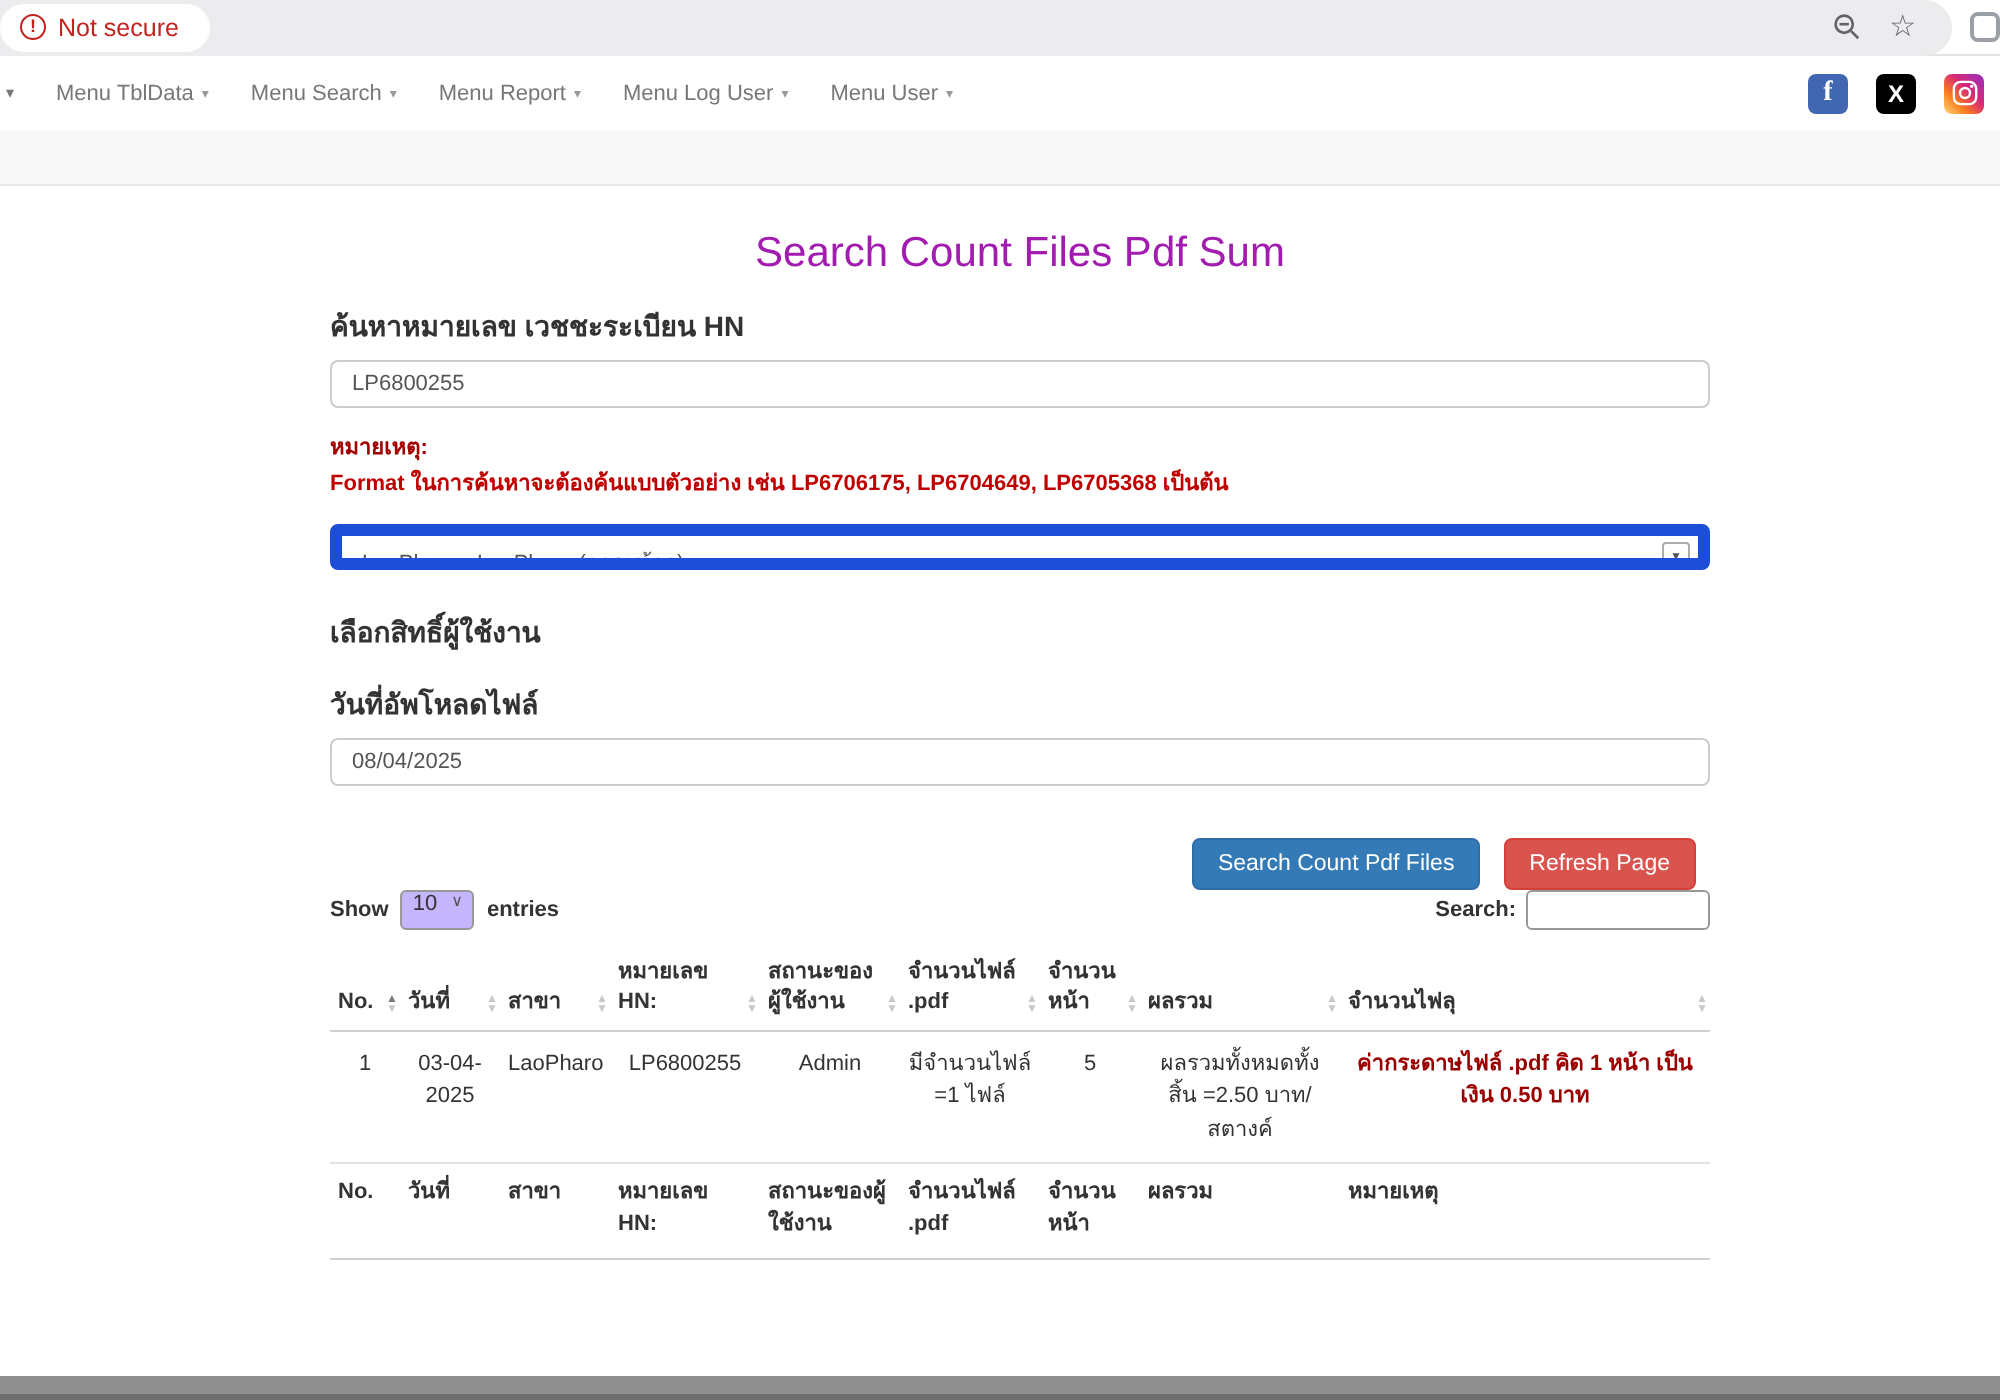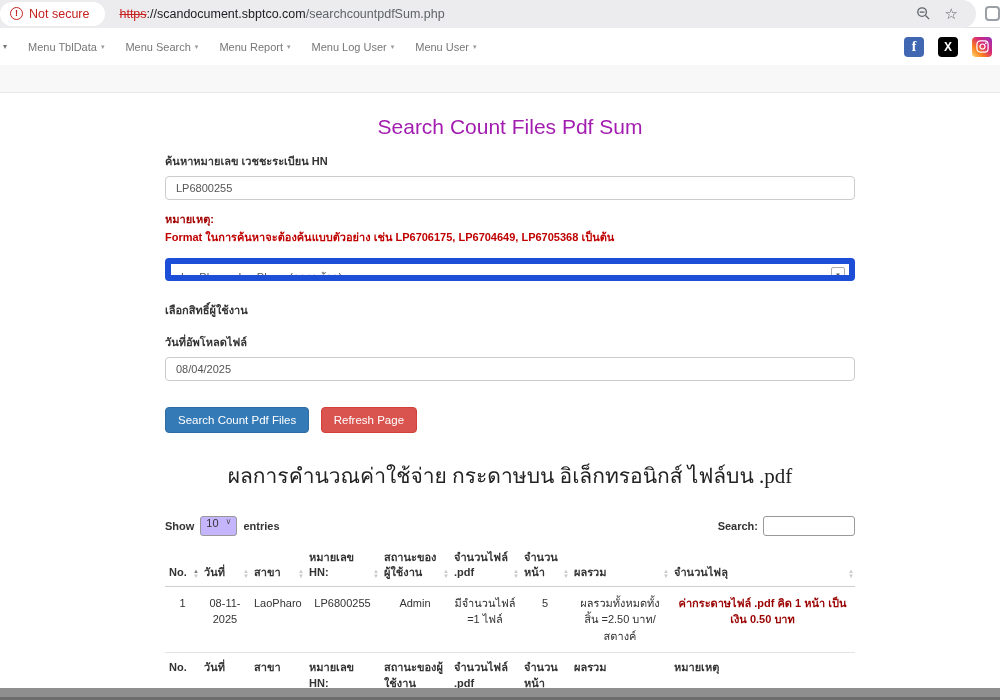--- a/index.html
+++ b/index.html
@@ -27,27 +27,27 @@
   .socials { margin-left:auto; display:flex; align-items:center; gap:14px; padding-right:8px; }
   .soc { width:20px; height:20px; border-radius:4px; display:flex; align-items:center; justify-content:center; color:#fff; font-weight:bold; }
   .soc.fb { background:#4267b2; font-size:14px; font-family:"Liberation Serif",serif; }
   .soc.xx { background:#000000; font-size:12px; }
   .soc.ig { background:linear-gradient(45deg,#feda75 0%,#fa7e1e 30%,#d62976 60%,#962fbf 100%); }
   .band { height:28px; background:#f8f8f8; border-bottom:1px solid #e7e7e7; }
 
   
   .content { width:690px; margin-left:165px; }
   h1.page-title { font-size:21px; font-weight:500; color:#a21caf; text-align:center; margin:22px 0 13px; }
-  .flabel { display:block; font-size:11px; font-weight:bold; color:#333; margin:0 0 6px; }
+  .flabel { display:block; font-size:14px; font-weight:bold; color:#333; margin:0 0 6px; }
   .tbox { width:100%; height:24px; border:1px solid #ccc; border-radius:4px; background:#fff; font-size:11px; color:#555; padding:0 10px; font-family:inherit; }
   .note1 { font-size:11px; font-weight:bold; color:#a30000; margin-top:10px; }
   .note2 { font-size:11px; font-weight:bold; color:#c00000; margin-bottom:12px; }
   .sel { position:relative; width:100%; height:23px; border:6px solid #1d4ed8; border-radius:4px; background:#fff; font-size:11px; color:#555; padding:4px 24px 0 10px; white-space:nowrap; overflow:hidden; }
   .sel .caretbox { position:absolute; right:4px; top:3px; width:14px; height:15px; border:1px solid #adadad; border-radius:2px; background:#fff; display:flex; align-items:center; justify-content:center; font-size:6px; color:#555; } .gap20 { height:20px; } .gap8 { height:8px; }
-  .btnrow { margin-top:26px; }
+  .btnrow { margin-top:26px;text-align:right; }
   .btn { display:inline-block; border-radius:4px; color:#fff; font-size:11.5px; padding:6px 12px; margin-right:7px; cursor:pointer; }
   .btn.primary { background:#337ab7; border:1px solid #2e6da4; }
   .btn.danger { background:#d9534f; border:1px solid #d43f3a; }
   h2.calc-title { font-family:"Liberation Serif","DejaVu Serif",serif; font-weight:400; font-size:21px; color:#222; text-align:center; margin:26px 0 24px; }
 
   
   .dt-controls { display:flex; justify-content:space-between; align-items:center; font-size:11px; color:#333; margin-bottom:8px; }
   .dt-left { display:flex; align-items:center; font-weight:bold; }
   .len-sel { display:inline-flex; align-items:flex-start; gap:7px; border:1px solid #999; border-radius:3px; height:20px; padding:0 5px; margin:0 6px; background:#c4b5fd; font-weight:normal; }
   .len-sel .vcar { font-size:8px; color:#555; }
@@ -66,21 +66,20 @@
 </style>
 </head>
 <body>
 
 <div class="chrome">
   <div class="omnibox">
     <div class="sec-chip">
       <span class="warn-ic">!</span>
       <span class="sec-txt">Not secure</span>
     </div>
-    <span class="url"><s class="scheme">https</s><span>://scandocument.sbptco.com</span><span class="path">/searchcountpdfSum.php</span></span>
     <span class="omni-right">
       <svg width="15" height="15" viewBox="0 0 16 16">
           <circle cx="6.5" cy="6.5" r="4.6" fill="none" stroke="#5f6368" stroke-width="1.4"></circle>
           <line x1="4" y1="6.5" x2="9" y2="6.5" stroke="#5f6368" stroke-width="1.4"></line>
           <line x1="10.2" y1="10.2" x2="14" y2="14" stroke="#5f6368" stroke-width="1.4"></line>
         </svg>
       <span class="star">☆</span>
     </span>
   </div>
   <span class="ext-ic"></span>
@@ -138,21 +137,20 @@
 
   <div class="gap8"></div>
   <label class="flabel">วันที่อัพโหลดไฟล์</label>
   <input class="tbox" value="08/04/2025" style="">
 
   <div class="btnrow">
     <span class="btn primary">Search Count Pdf Files</span>
     <span class="btn danger">Refresh Page</span>
   </div>
 
-  <h2 class="calc-title">ผลการคำนวณค่าใช้จ่าย กระดาษบน อิเล็กทรอนิกส์ ไฟล์บน .pdf</h2>
 
   <div class="dt-controls">
     <span class="dt-left">
       <span>Show</span>
       <span class="len-sel">
           <span>10</span>
           <span class="vcar">∨</span>
         </span>
       <span>entries</span>
     </span>
@@ -210,21 +208,21 @@
             </span></th>
         <th><span>จำนวนไฟลุ</span><span class="sorts">
               <span>▲</span>
               <span>▼</span>
             </span></th>
       </tr>
     </thead>
     <tbody>
       <tr>
         <td>1</td>
-        <td>08-11-2025</td>
+        <td>03-04-2025</td>
         <td>LaoPharo</td>
         <td>LP6800255</td>
         <td>Admin</td>
         <td>มีจำนวนไฟล์ =1 ไฟล์</td>
         <td>5</td>
         <td>ผลรวมทั้งหมดทั้งสิ้น =2.50 บาท/สตางค์</td>
         <td class="cell-note">ค่ากระดาษไฟล์ .pdf คิด 1 หน้า เป็นเงิน 0.50 บาท</td>
       </tr>
     </tbody>
     <tfoot>

